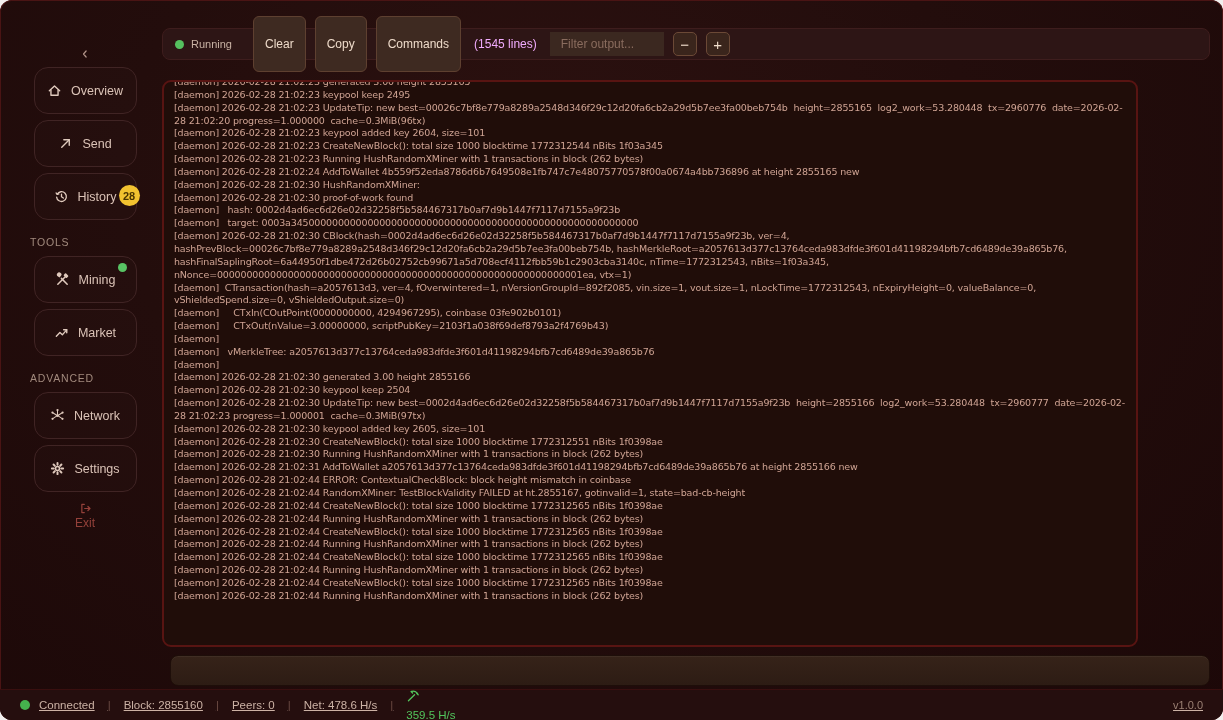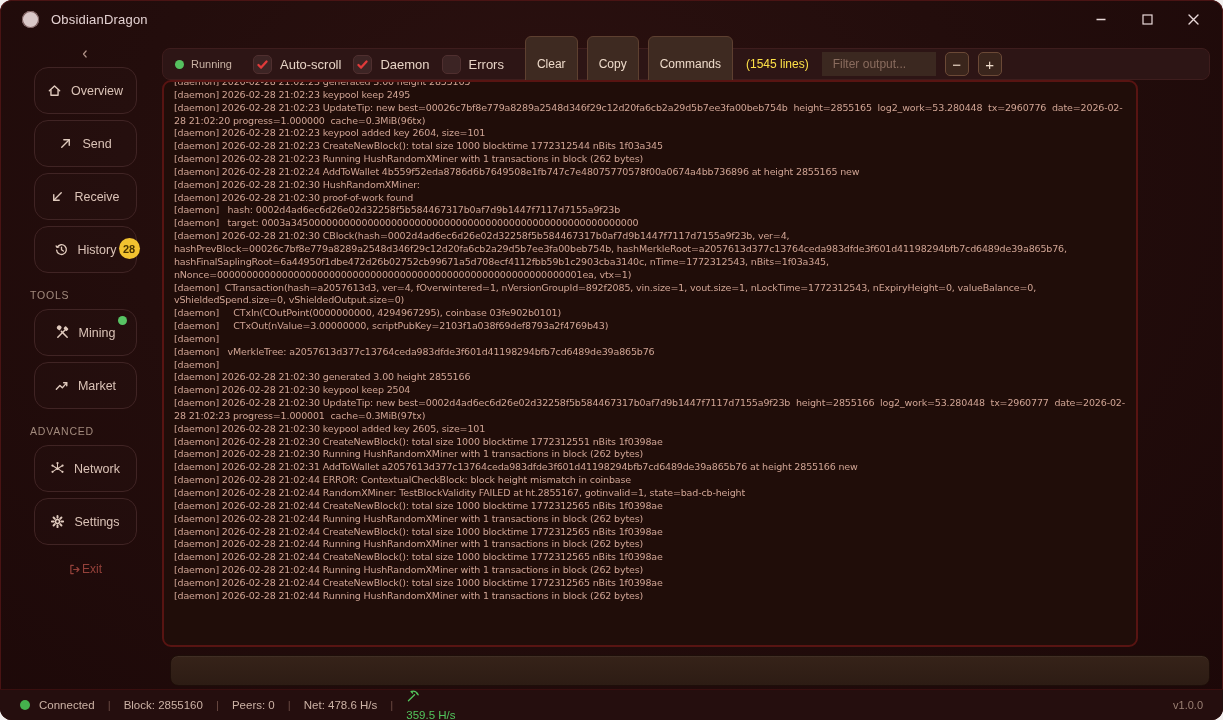--- a/index.html
+++ b/index.html
@@ -35,39 +35,39 @@
   .sb-item.active{color:#e23b3b;border-color:#832222;background:rgba(200,40,40,0.07);box-shadow:0 0 6px rgba(180,30,30,.25);}
   .sb-item.active .sb-ico{color:#e23b3b;}
   .badge{
     position:absolute;top:-8px;right:-4px;min-width:21px;height:21px;border-radius:50%;
     background:#f2c230;color:#4a3400;font-size:11px;font-weight:bold;
     display:flex;align-items:center;justify-content:center;margin-top:19px;
   }
   .dot-badge{position:absolute;top:6px;right:9px;width:9px;height:9px;border-radius:50%;background:#58c464;}
   .sb-exit{
     margin:14px auto 0 auto;width:70px;height:20px;display:flex;align-items:center;justify-content:center;gap:1px;
-    color:#94413a;font-size:12px;cursor:pointer;
+    color:#94413a;font-size:12px;cursor:pointer;flex-direction:column;
   }
   .sb-exit .sb-ico{display:flex;color:#94413a;}
   
   .toolbar{
-    position:absolute;left:162px;top:48px;width:1048px;height:32px;box-sizing:border-box;
+    position:absolute;left:162px;top:28px;width:1048px;height:32px;box-sizing:border-box;
     background:#2d1515;border:1px solid #3e1d1d;border-radius:8px;
     display:flex;align-items:center;padding:0 10px;gap:9px;
   }
   .run-dot{width:9px;height:9px;border-radius:50%;background:#55c05f;margin-left:2px;}
   .run-label{font-size:11px;color:#c9b2a4;margin-right:12px;margin-left:-2px;}
   .chk-group{display:flex;align-items:center;gap:8px;margin-right:12px;cursor:pointer;}
   .chk-box{width:19px;height:19px;border-radius:5px;background:#3c2424;border:1px solid #4f2f2f;box-sizing:border-box;display:flex;align-items:center;justify-content:center;color:#e03a3a;}
   .chk-label{font-size:13px;color:#e7d3c5;}
   .tb-btn{
     padding:20px 11px;border-radius:6px;background:#3e2a21;border:1px solid #5e4030;
     font-size:12px;color:#eedbca;cursor:pointer;white-space:nowrap;
   }
-  .line-count{font-size:12px;color:#fde047;margin:0 4px;white-space:nowrap;}
+  .line-count{font-size:12px;color:#f0abfc;margin:0 4px;white-space:nowrap;}
   .filter{
     width:92px;padding:5px 11px;border-radius:0;border:0;background:#3b2820;
     color:#d8c0b0;font-size:12px;font-family:"Liberation Sans",sans-serif;outline:none;
   }
   .filter::placeholder{color:#8a6c5e;}
   .zoom-btn{
     width:22px;height:22px;border-radius:5px;border:1px solid #6b4936;background:#3a251c;
     color:#f0ddcc;font-size:15px;display:flex;align-items:center;justify-content:center;cursor:pointer;line-height:1;
   }
   
@@ -91,53 +91,32 @@
   }
   .cmdwrap input{
     width:100%;height:100%;box-sizing:border-box;background:transparent;border:0;outline:none;
     padding:0 12px;color:#e2cdbd;font-size:12px;font-family:"DejaVu Sans Mono",monospace;
   }
   
   .statusbar{
     position:absolute;left:0;right:0;bottom:0;height:31px;box-sizing:border-box;
     background:#250e0e;border-top:1px solid #390f0f;
     display:flex;align-items:center;padding:0 20px;gap:13px;
-    font-size:11.5px;color:#ccb2a5;
+    font-size:11.5px;color:#ccb2a5;text-decoration:underline;
   }
   .conn-dot{width:10px;height:10px;border-radius:50%;background:#45b14d;margin-right:-4px;}
   .sep{color:#6b4a42;}
   .hashrate{display:flex;align-items:flex-start;gap:6px;color:#52c55c;flex-direction:column;}
   .version{margin-left:auto;color:#9b8074;font-size:11px;}
 </style>
 </head>
 <body>
 
 <div class="window">
 
-  <div class="titlebar">
-    <div class="logo"></div>
-    <div class="apptitle">ObsidianDragon</div>
-    <div class="winctl">
-      <div class="winbtn">
-        <svg width="14" height="14" viewBox="0 0 14 14">
-            <path d="M2.5 7.5 H11.5" stroke="currentColor" stroke-width="1.3"></path>
-          </svg>
-      </div>
-      <div class="winbtn">
-        <svg width="13" height="13" viewBox="0 0 13 13">
-            <rect x="2" y="2" width="9" height="9" fill="none" stroke="currentColor" stroke-width="1.2"></rect>
-          </svg>
-      </div>
-      <div class="winbtn">
-        <svg width="15" height="15" viewBox="0 0 15 15">
-            <path d="M3 3 L12 12 M12 3 L3 12" stroke="currentColor" stroke-width="1.4" stroke-linecap="round"></path>
-          </svg>
-      </div>
-    </div>
-  </div>
 
   <div class="sidebar">
     <div class="collapse">
       <span>
         <svg width="12" height="12" viewBox="0 0 16 16">
             <path d="M9.5 4 L6 8 L9.5 12" fill="none" stroke="currentColor" stroke-width="1.6" stroke-linecap="round" stroke-linejoin="round"></path>
           </svg>
       </span>
     </div>
     <div class="sb-items" id="sb-sections">
@@ -154,29 +133,20 @@
           <span class="sb-ico">
             <svg width="15" height="15" viewBox="0 0 16 16" fill="none" stroke="currentColor" stroke-width="1.5" stroke-linecap="round" stroke-linejoin="round">
               <path d="M4 12 L12 4"></path>
               <path d="M6.2 4 H12 V9.8"></path>
             </svg>
           </span>
           <span class="sb-text">Send</span>
         </div>
         <div class="sb-item">
           <span class="sb-ico">
-            <svg width="15" height="15" viewBox="0 0 16 16" fill="none" stroke="currentColor" stroke-width="1.5" stroke-linecap="round" stroke-linejoin="round">
-              <path d="M12 4 L4 12"></path>
-              <path d="M9.8 12 H4 V6.2"></path>
-            </svg>
-          </span>
-          <span class="sb-text">Receive</span>
-        </div>
-        <div class="sb-item">
-          <span class="sb-ico">
             <svg width="15" height="15" viewBox="0 0 16 16" fill="none" stroke="currentColor" stroke-width="1.4" stroke-linecap="round" stroke-linejoin="round">
               <path d="M3.4 5.6 A5.2 5.2 0 1 1 2.8 8.6"></path>
               <path d="M2.2 4.2 L3.4 5.8 L5.2 5.2"></path>
               <path d="M8 5.4 V8.2 L10 9.6"></path>
             </svg>
           </span>
           <span class="sb-text">History</span>
           <span class="badge">28</span>
         </div>
         <div class="sb-label">TOOLS</div>
@@ -232,42 +202,20 @@
             <path d="M6.5 3 H3.5 V13 H6.5 M7 8 H13.5 M11 5.5 L13.5 8 L11 10.5" fill="none" stroke="currentColor" stroke-width="1.5" stroke-linecap="round" stroke-linejoin="round"></path>
           </svg>
       </span>
       <span>Exit</span>
     </div>
   </div>
 
   <div class="toolbar">
     <div class="run-dot"></div>
     <div class="run-label">Running</div>
-    <div id="tb-checks" style="display:flex;align-items:center;">
-        <div class="chk-group">
-          <span class="chk-box">
-            <svg width="13" height="13" viewBox="0 0 16 16">
-              <path d="M3 8.6 L6.3 11.8 L13 4.4" fill="none" stroke="currentColor" stroke-width="2.8" stroke-linecap="round" stroke-linejoin="round"></path>
-            </svg>
-          </span>
-          <span class="chk-label">Auto-scroll</span>
-        </div>
-        <div class="chk-group">
-          <span class="chk-box">
-            <svg width="13" height="13" viewBox="0 0 16 16">
-              <path d="M3 8.6 L6.3 11.8 L13 4.4" fill="none" stroke="currentColor" stroke-width="2.8" stroke-linecap="round" stroke-linejoin="round"></path>
-            </svg>
-          </span>
-          <span class="chk-label">Daemon</span>
-        </div>
-        <div class="chk-group">
-          <span class="chk-box"></span>
-          <span class="chk-label">Errors</span>
-        </div>
-      </div>
     <div id="tb-btns" style="display:flex;align-items:center;gap:9px;">
         <div class="tb-btn">Clear</div>
         <div class="tb-btn">Copy</div>
         <div class="tb-btn">Commands</div>
       </div>
     <div class="line-count">(1545 lines)</div>
     <input class="filter" type="text" placeholder="Filter output..." style="">
     <div class="zoom-btn">−</div>
     <div class="zoom-btn">+</div>
   </div>

